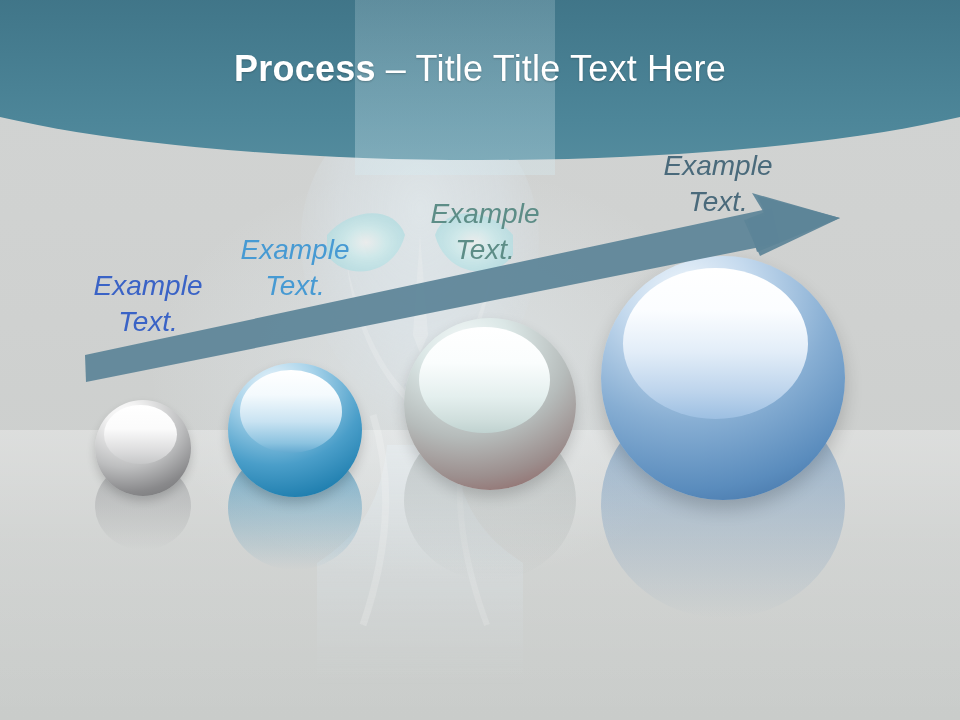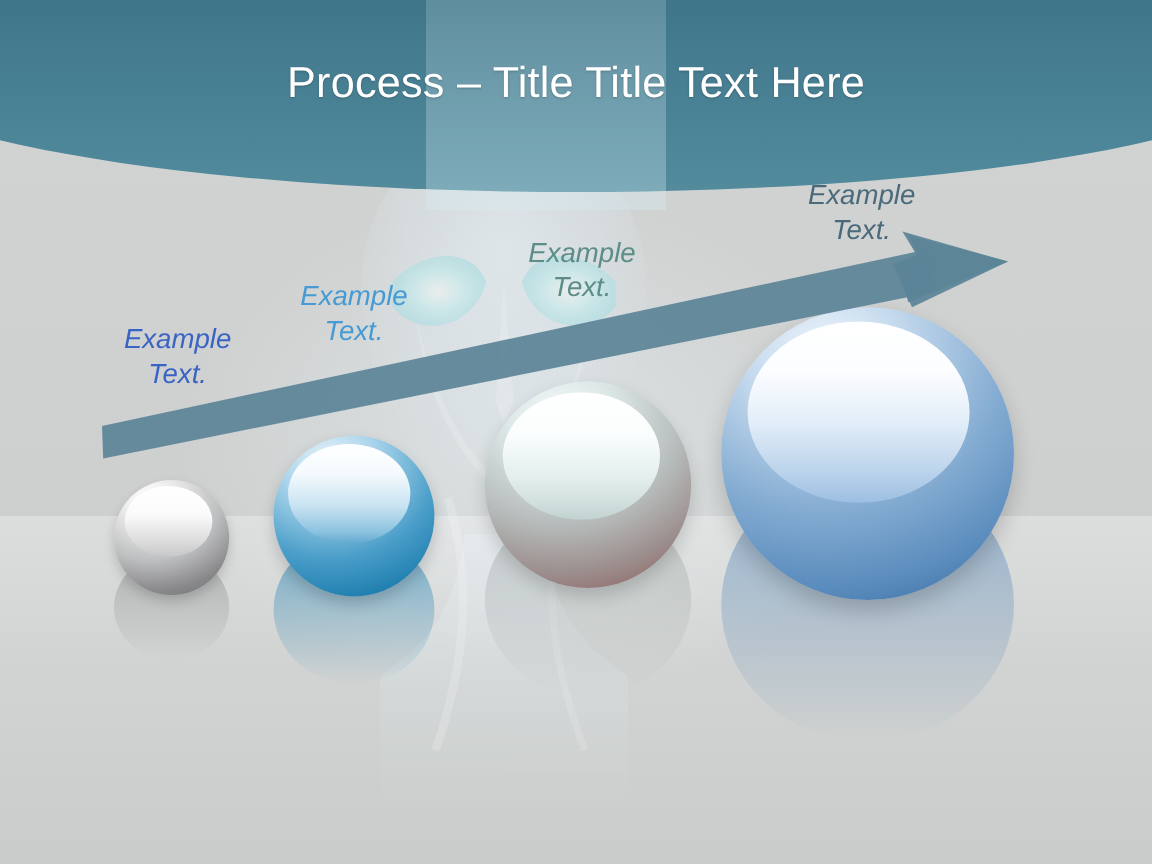--- a/index.html
+++ b/index.html
@@ -49,30 +49,30 @@
   .header-glass{
     position:absolute;left:355px;top:0;width:200px;height:175px;
     background:linear-gradient(180deg, rgba(220,238,244,.20) 0%, rgba(214,236,243,.34) 100%);
   }
   .title{
     position:absolute;left:0;top:48px;width:960px;text-align:center;
     color:#ffffff;font-size:36px;letter-spacing:.2px;
     text-shadow:0 1px 2px rgba(0,0,0,.22);
     white-space:nowrap;
   }
-  .title b{font-weight:400;}
+  .title b{font-weight:700;}
   .title span.rest{font-weight:400;}
 
   
   .arrow{position:absolute;left:0;top:0;width:960px;height:720px;}
 
   
   .lbl{
     position:absolute;text-align:center;font-style:italic;
-    font-size:23px;line-height:1.28;white-space:nowrap;
+    font-size:28px;line-height:1.28;white-space:nowrap;
     font-family:"Liberation Sans", sans-serif;
   }
   .lbl .l2{display:block;}
 
   
   .sph{position:absolute;border-radius:50%;}
   .sph .hl{
     position:absolute;border-radius:50%;
     left:9%;top:5%;width:76%;height:62%;
   }

